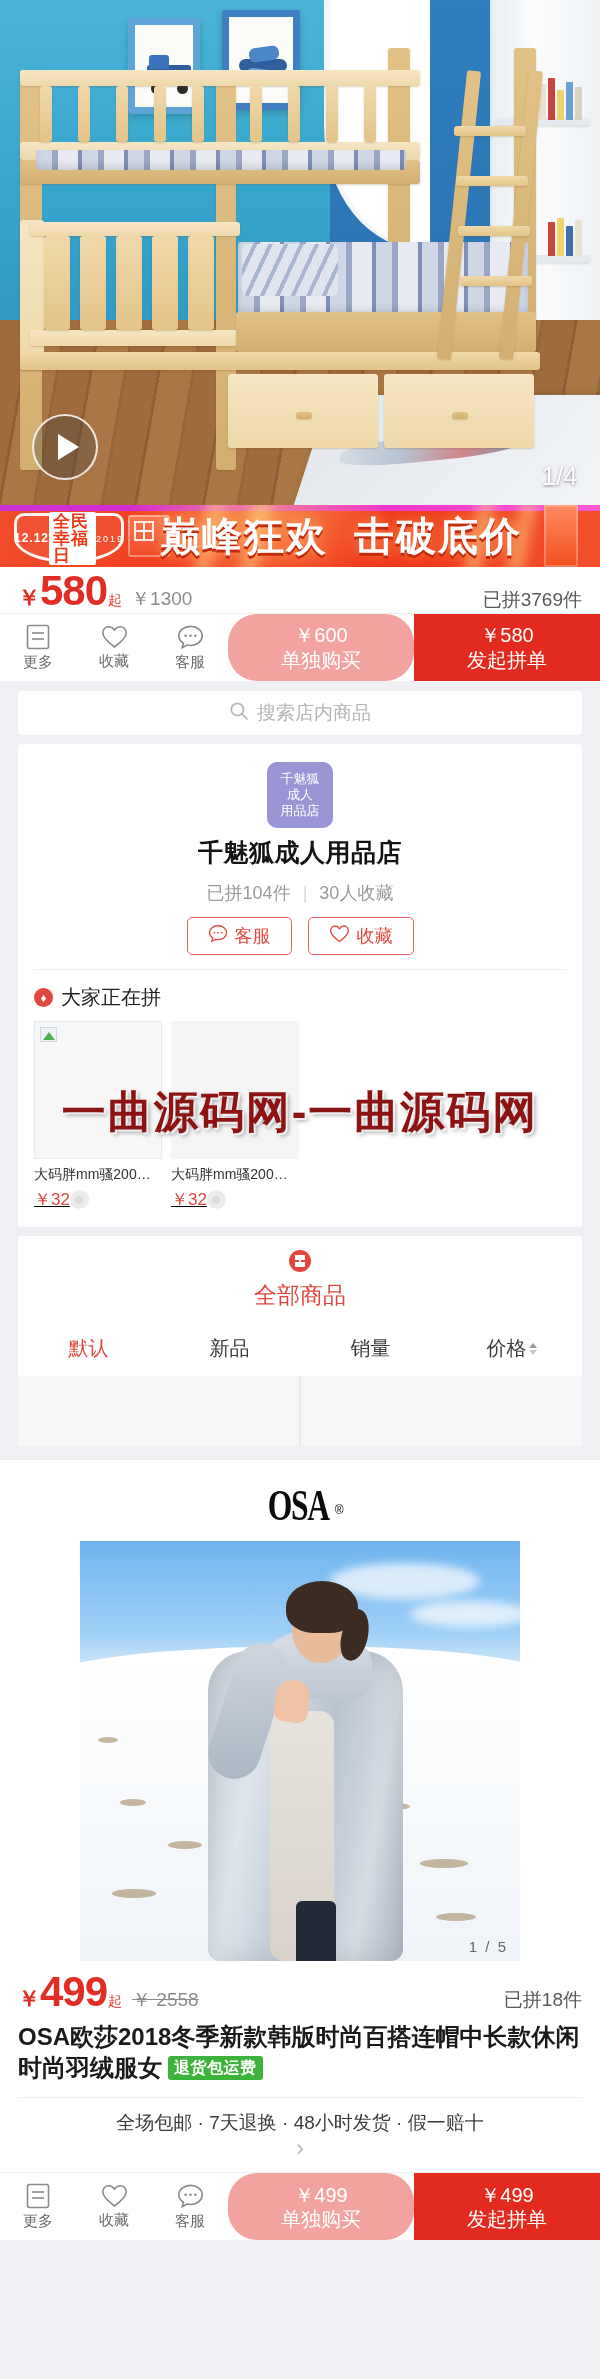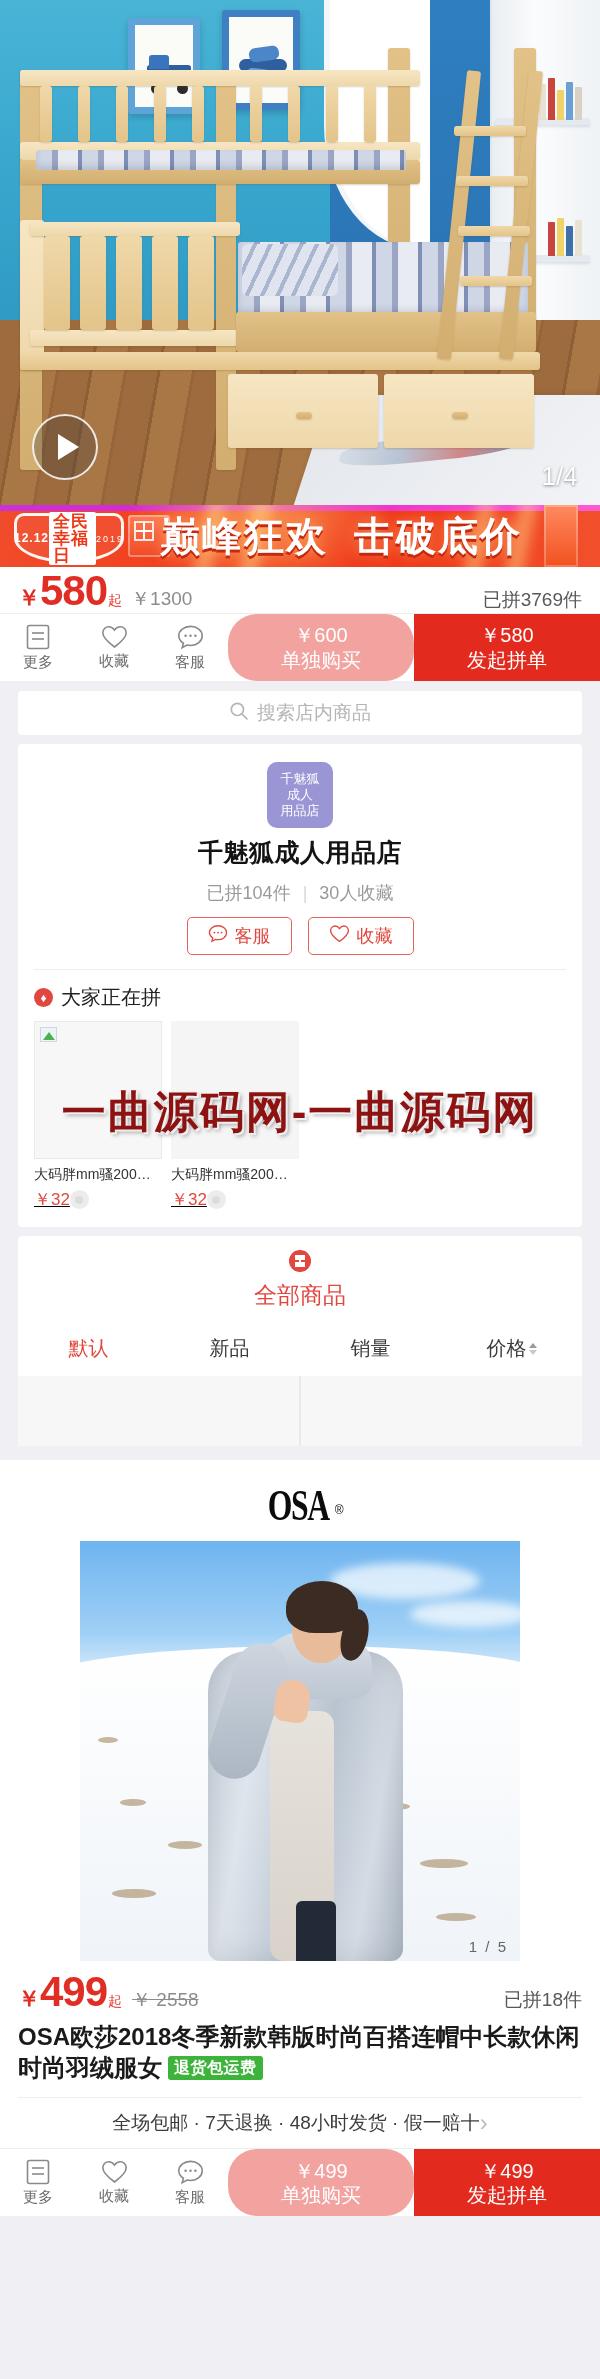--- a/index.html
+++ b/index.html
@@ -340,22 +340,22 @@
   .strike{ color:#8c8c8c; font-size:19px; margin-left:10px; text-decoration:line-through; }
   .p2-title{
     padding:8px 18px 0; font-size:24px; font-weight:bold; color:#1a1a1a; line-height:1.28;
   }
   .tag-green{
     display:inline-block; background:#3eb33b; color:#fff; font-size:16px; font-weight:bold;
     padding:2px 6px; border-radius:3px; vertical-align:3px; margin-left:6px; letter-spacing:.5px;
   }
   .p2-divider{ height:1px; background:#eee; margin:14px 18px 0; }
   .promise{
-    display:flex; align-items:center; justify-content:center;
-    padding:12px 18px 12px; font-size:19px; color:#3c3c3c;
+    display:flex; align-items:center; justify-content:space-between;
+    padding:12px 28px 12px; font-size:19px; color:#3c3c3c;flex-direction:column;
   }
   .chev{ color:#bdbdbd; font-size:24px; line-height:1; }
 </style>
 </head>
 <body>
 
 <div class="page">
 
   <div class="block1">
 

